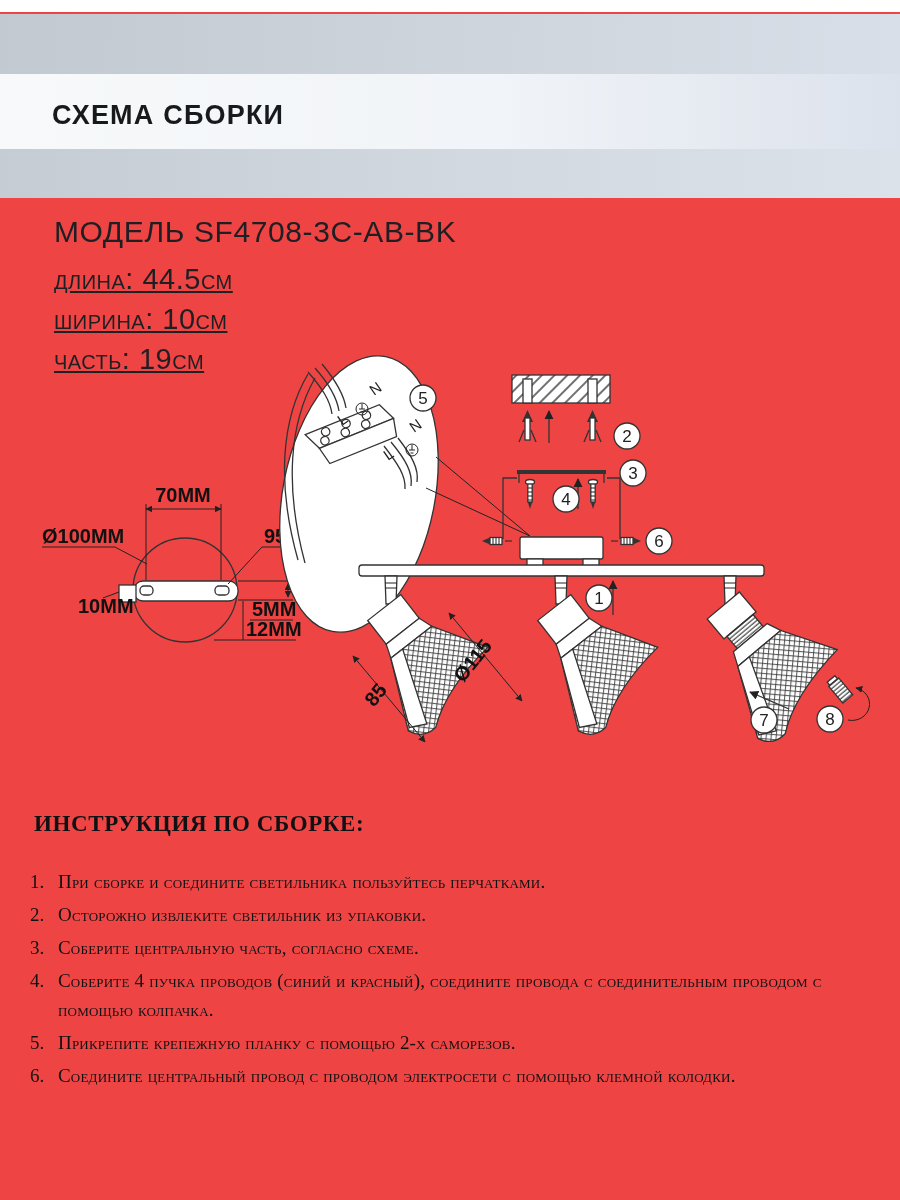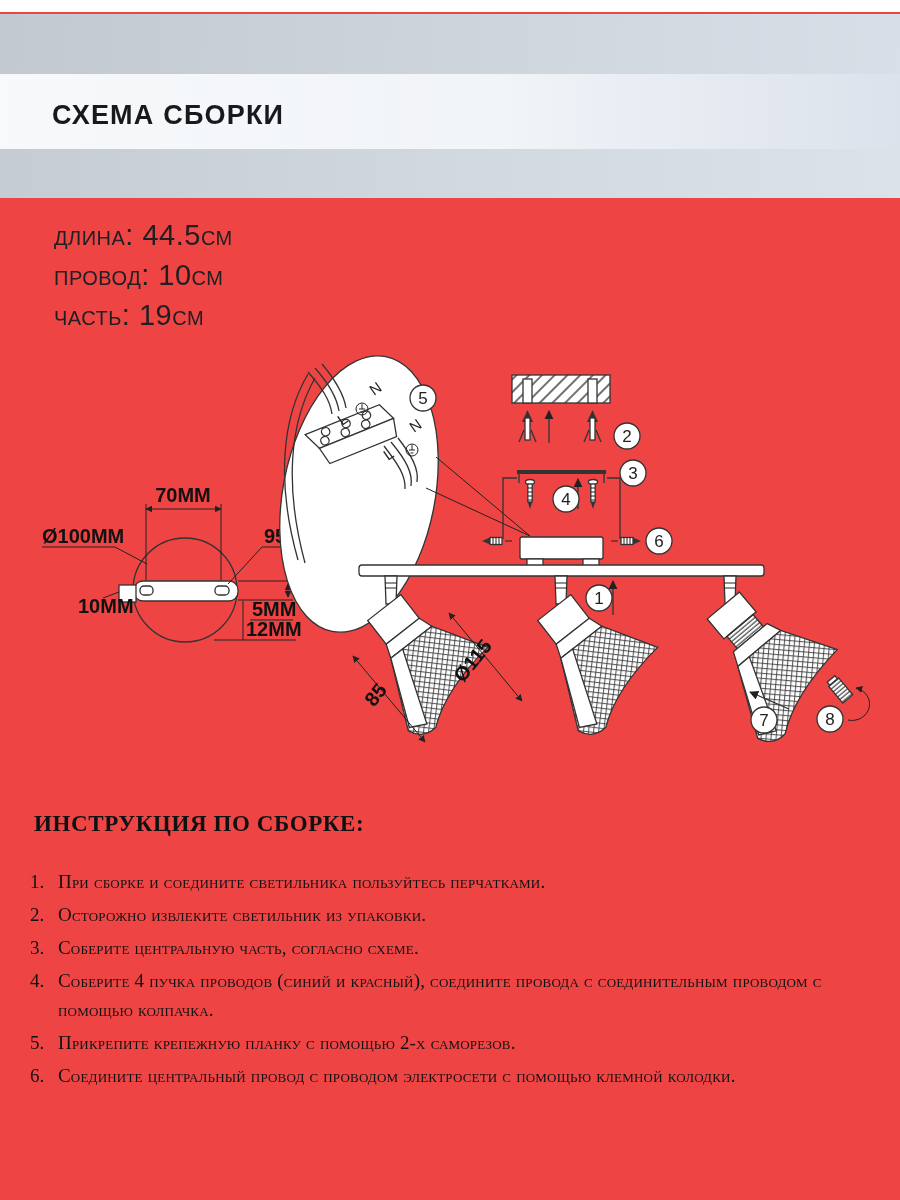--- a/index.html
+++ b/index.html
@@ -6,21 +6,21 @@
   .page{position:relative;width:900px;height:1200px;background:#ef4444;overflow:hidden;
         font-family:"Liberation Sans",sans-serif;color:#16181b;margin-top:12px;}
   .band{position:absolute;left:0;width:100%;}
   .band1{top:2px;height:60px;background:linear-gradient(93deg,#c3c9d1 0%,#cdd3da 45%,#d9dfe8 100%);}
   .band-title{top:62px;height:75px;background:linear-gradient(90deg,#f7f9fa 0%,#f1f4f8 55%,#dce2ec 100%);}
   .band3{top:137px;height:49px;background:linear-gradient(90deg,#c6ccd4 0%,#d2d8e0 50%,#dce2ea 100%);}
   .page-title{position:absolute;left:52px;top:88px;font-size:27px;font-weight:700;
               letter-spacing:1.2px;color:#17191c;}
   .model{position:absolute;left:54px;top:203px;color:#1d1f23;}
   .model-title{font-size:30px;letter-spacing:.6px;margin-bottom:10px;}
-  .model-line{font-size:29px;line-height:40px;font-variant:small-caps;letter-spacing:.5px;}
+  .model-line{font-size:29px;line-height:40px;font-variant:small-caps;letter-spacing:.5px;text-decoration:underline;}
   .instructions{position:absolute;left:30px;top:799px;width:850px;color:#101113;font-family:Liberation Serif, serif;}
   .instr-title{font-size:23px;font-weight:700;letter-spacing:.6px;margin:0 0 30px 4px;}
   .instr-item{display:flex;margin-bottom:4px;font-size:19px;line-height:29px;}
   .instr-num{width:28px;flex:none;}
   .instr-text{font-variant:small-caps;letter-spacing:.2px;}
   .footer{position:absolute;left:0;top:1090px;width:100%;height:110px;
           background:linear-gradient(97deg,#9fa7b1 0%,#adb5be 55%,#bac1c9 100%);}
   .brand{position:absolute;right:38px;top:40px;font-size:31px;letter-spacing:1.5px;color:#ffffff;}
   .brand-bold{font-weight:700;}
   .brand-light{font-weight:400;opacity:.78;}
@@ -37,22 +37,23 @@
 <body>
 
 <div class="page">
 
   <div class="band band1"></div>
   <div class="band band-title"></div>
   <div class="band band3"></div>
   <div class="page-title">СХЕМА СБОРКИ</div>
 
   <div class="model">
+    <div class="model-title">МОДЕЛЬ SF4708-3C-AB-BK</div>
     <div class="model-line">длина: 44.5см</div>
-    <div class="model-line">провод: 10см</div>
+    <div class="model-line">ширина: 10см</div>
     <div class="model-line">часть: 19см</div>
   </div>
 
   <svg class="diagram" width="900" height="780" viewBox="0 0 900 780">
     <defs>
       <marker id="ah" viewBox="0 0 10 10" refX="9" refY="5" markerWidth="7" markerHeight="7" orient="auto-start-reverse">
         <path d="M0 0 L10 5 L0 10 Z" fill="#222"></path>
       </marker>
       <pattern id="xhatch" width="5" height="5" patternUnits="userSpaceOnUse" patternTransform="rotate(45)">
         <rect width="5" height="5" fill="#ffffff"></rect>

